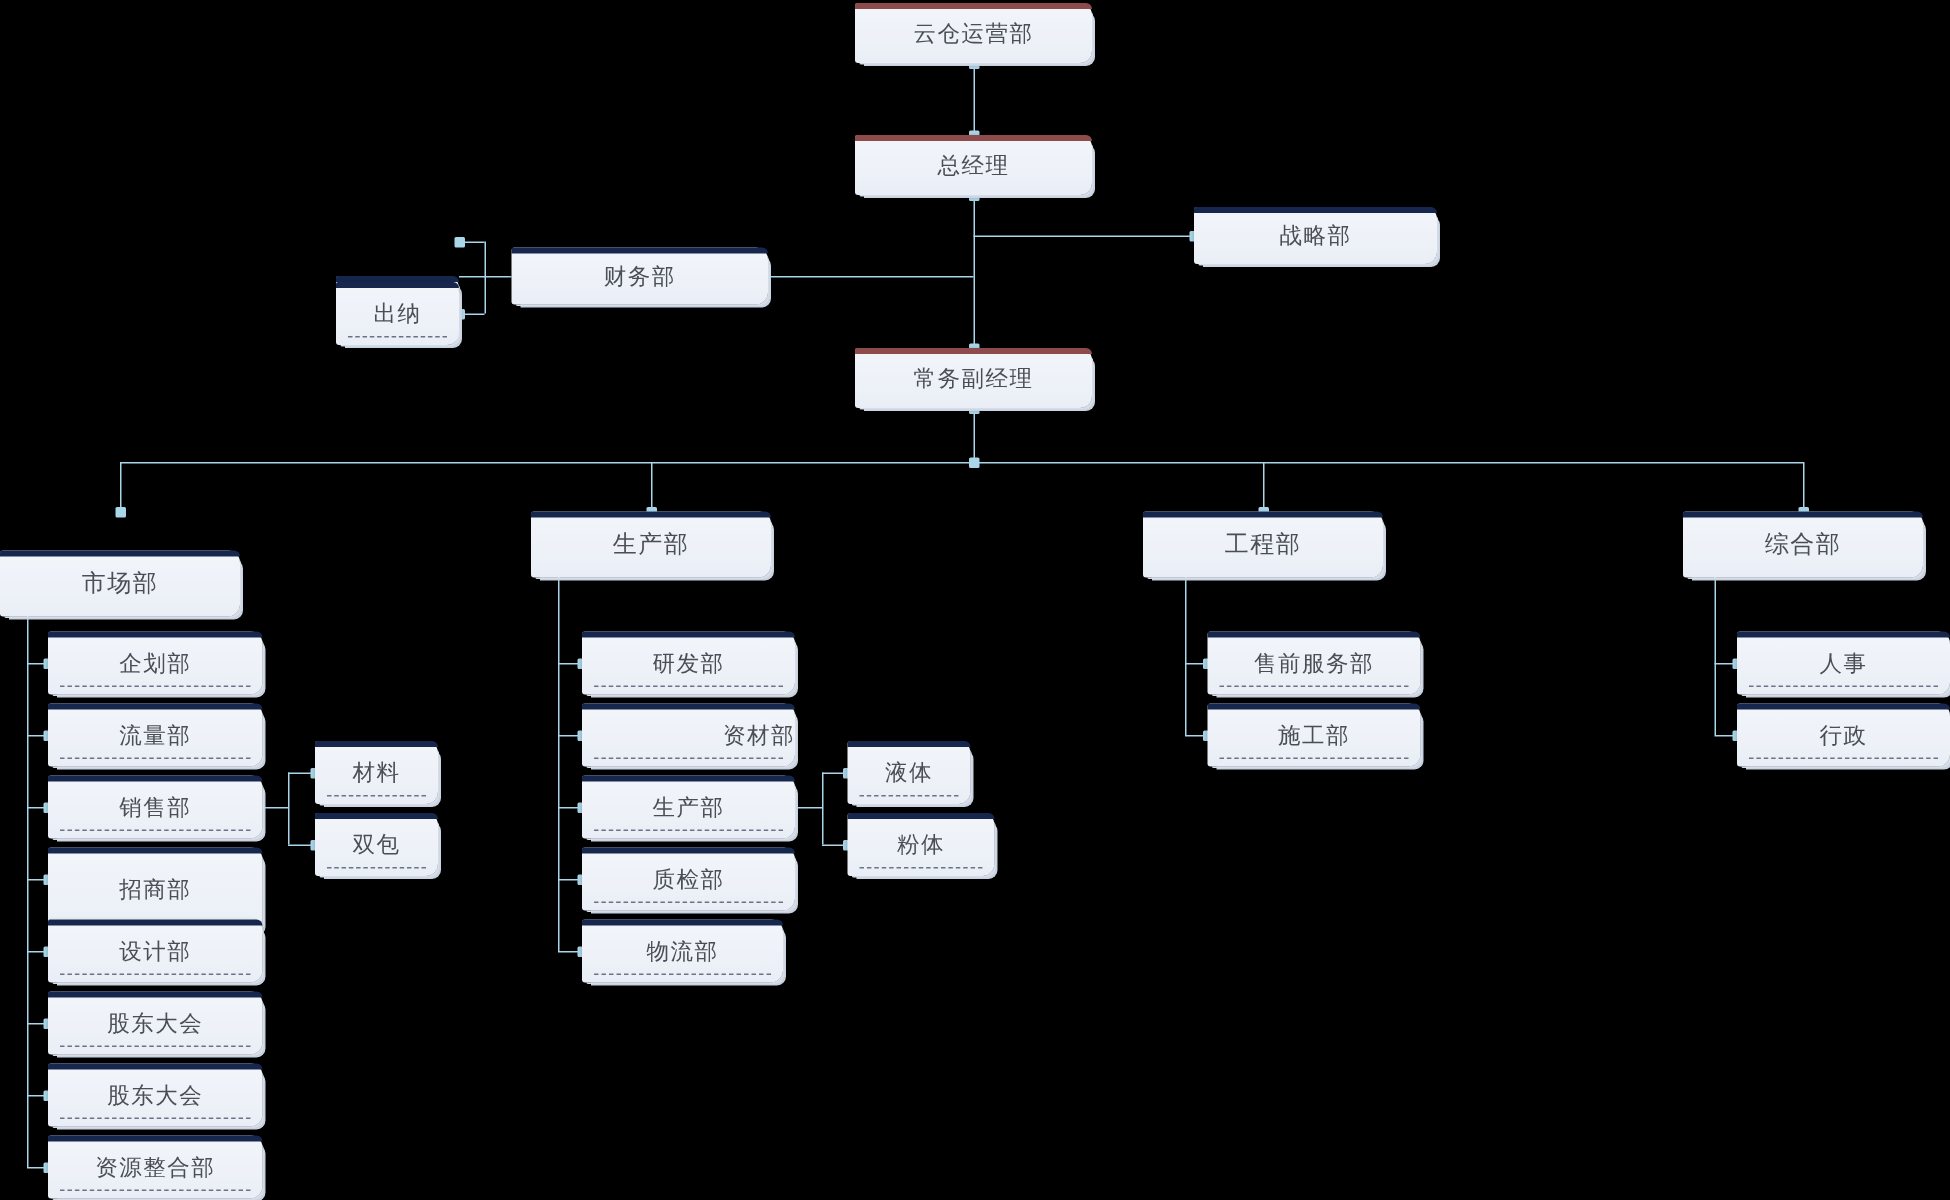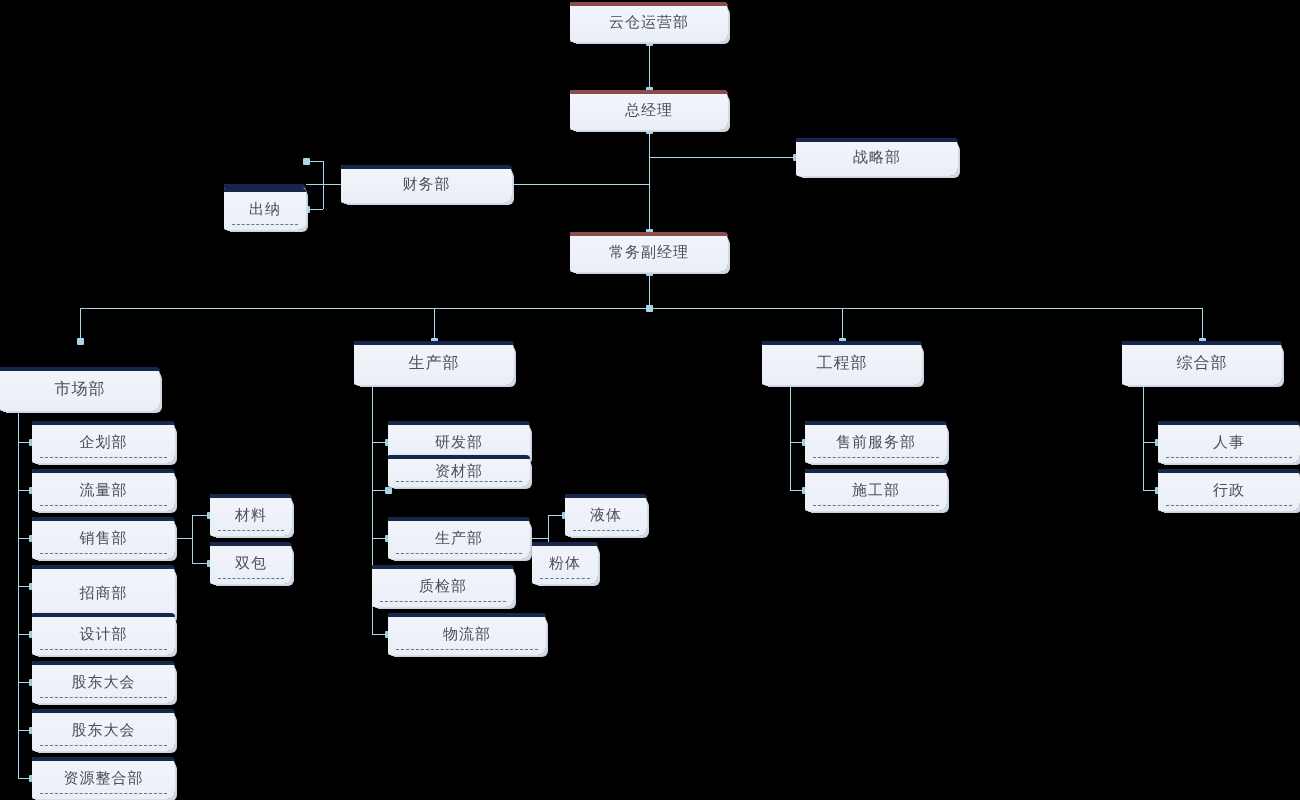--- a/index.html
+++ b/index.html
@@ -189,36 +189,36 @@
       </div>
       <div class="node navy dashed" style="left: 210px; top: 494px; width: 82px; height: 42px;">
         <span>材料</span>
       </div>
       <div class="node navy dashed" style="left: 210px; top: 542px; width: 82px; height: 42px;">
         <span>双包</span>
       </div>
       <div class="node navy dashed" style="left: 388px; top: 421px; width: 142px; height: 42px;">
         <span>研发部</span>
       </div>
-      <div class="node navy dashed" style="left: 388px; top: 455px; width: 142px; height: 32px;">
+      <div class="node navy dashed" style="left: 388px; top: 469px; width: 142px; height: 42px; justify-content: flex-end;">
         <span>资材部</span>
       </div>
       <div class="node navy dashed" style="left: 388px; top: 517px; width: 142px; height: 42px;">
         <span>生产部</span>
       </div>
-      <div class="node navy dashed" style="left: 372px; top: 565px; width: 142px; height: 42px;">
+      <div class="node navy dashed" style="left: 388px; top: 565px; width: 142px; height: 42px;">
         <span>质检部</span>
       </div>
-      <div class="node navy dashed" style="left: 388px; top: 613px; width: 158px; height: 42px;">
+      <div class="node navy dashed" style="left: 388px; top: 613px; width: 134px; height: 42px;">
         <span>物流部</span>
       </div>
       <div class="node navy dashed" style="left: 565px; top: 494px; width: 82px; height: 42px;">
         <span>液体</span>
       </div>
-      <div class="node navy dashed" style="left: 532px; top: 542px; width: 66px; height: 42px;">
+      <div class="node navy dashed" style="left: 565px; top: 542px; width: 98px; height: 42px;">
         <span>粉体</span>
       </div>
       <div class="node navy dashed" style="left: 805px; top: 421px; width: 142px; height: 42px; justify-content: center;">
         <span>售前服务部</span>
       </div>
       <div class="node navy dashed" style="left: 805px; top: 469px; width: 142px; height: 42px;">
         <span>施工部</span>
       </div>
       <div class="node navy dashed" style="left: 1158px; top: 421px; width: 142px; height: 42px;">
         <span>人事</span>

